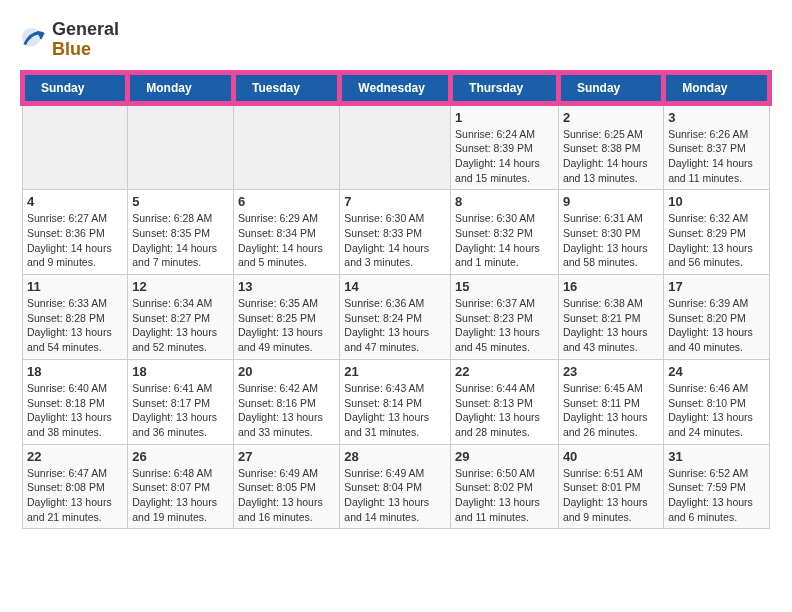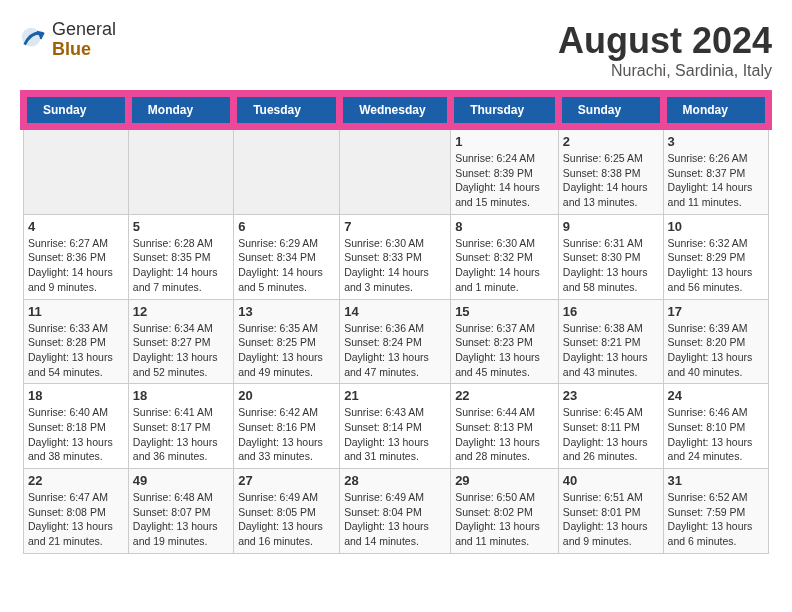--- a/index.html
+++ b/index.html
@@ -20,21 +20,21 @@
       display: flex;
       align-items: center;
     }
     .logo-text {
       display: flex;
       flex-direction: column;
       line-height: 1.1;
     }
     .logo-general {
       font-size: 18px;
-      font-weight: normal;
+      font-weight: bold;
       color: #333;
     }
     .logo-blue {
       font-size: 18px;
       font-weight: bold;
       color: #a16207;
     }
     .logo-icon {
       width: 28px;
       height: 28px;
@@ -57,21 +57,21 @@
       border-collapse: collapse;
       font-size: 11px;
     }
     thead th {
       background-color: #1a5fa8;
       color: #fff;
       padding: 6px 16px;
       text-align: left;
       font-weight: bold;
       font-size: 12px;
-      border: 7px solid #ec4899;
+      border: 5px solid #ec4899;
     }
     tbody td {
       border: 1px solid #ccc;
       vertical-align: top;
       padding: 4px;
       height: 80px;
       width: 113px;
       background: #fff;
     }
     tbody tr:nth-child(odd) td {
@@ -100,24 +100,20 @@
     <svg class="logo-icon" viewBox="0 0 30 30">
       <circle cx="12" cy="12" r="10" fill="#1a5fa8" opacity="0.15"></circle>
       <path d="M5 20 Q12 5 25 8" stroke="#1a5fa8" stroke-width="3" fill="none"></path>
       <path d="M18 6 L25 8 L22 14" stroke="#1a5fa8" stroke-width="2" fill="#1a5fa8"></path>
     </svg>
     <div class="logo-text">
       <span class="logo-general">General</span>
       <span class="logo-blue">Blue</span>
     </div>
   </div>
-  <div class="title-block">
-    <div class="month-year">August 2024</div>
-    <div class="location">Nurachi, Sardinia, Italy</div>
-  </div>
 </div>
 
 <table>
   <thead>
     <tr>
     <th>Sunday</th>
         <th>Monday</th>
         <th>Tuesday</th>
         <th>Wednesday</th>
         <th>Thursday</th>
@@ -233,21 +229,21 @@
           <div class="day-num">24</div>
           <div class="day-info">Sunrise: 6:46 AM<br>Sunset: 8:10 PM<br>Daylight: 13 hours<br>and 24 minutes.</div>
         </td>
       </tr>
       <tr>
         <td>
           <div class="day-num">22</div>
           <div class="day-info">Sunrise: 6:47 AM<br>Sunset: 8:08 PM<br>Daylight: 13 hours<br>and 21 minutes.</div>
         </td>
         <td>
-          <div class="day-num">49</div>
+          <div class="day-num">26</div>
           <div class="day-info">Sunrise: 6:48 AM<br>Sunset: 8:07 PM<br>Daylight: 13 hours<br>and 19 minutes.</div>
         </td>
         <td>
           <div class="day-num">27</div>
           <div class="day-info">Sunrise: 6:49 AM<br>Sunset: 8:05 PM<br>Daylight: 13 hours<br>and 16 minutes.</div>
         </td>
         <td>
           <div class="day-num">28</div>
           <div class="day-info">Sunrise: 6:49 AM<br>Sunset: 8:04 PM<br>Daylight: 13 hours<br>and 14 minutes.</div>
         </td>

